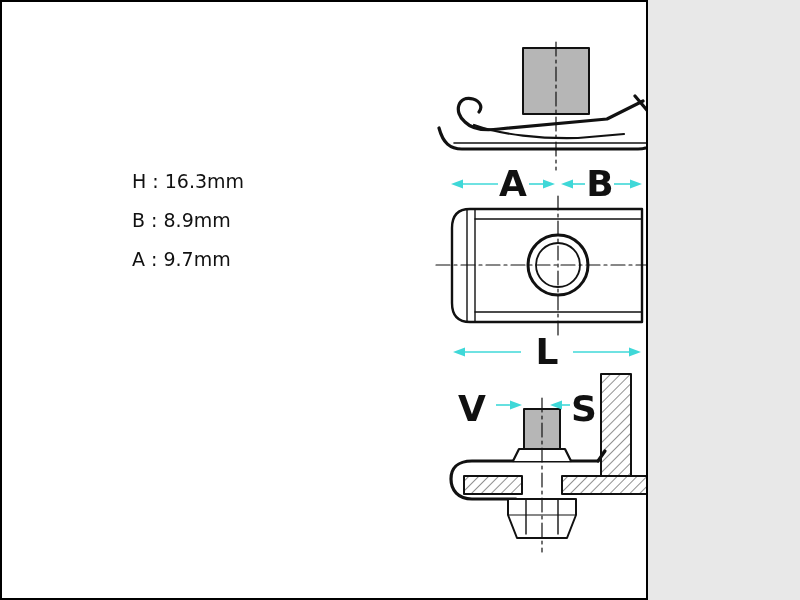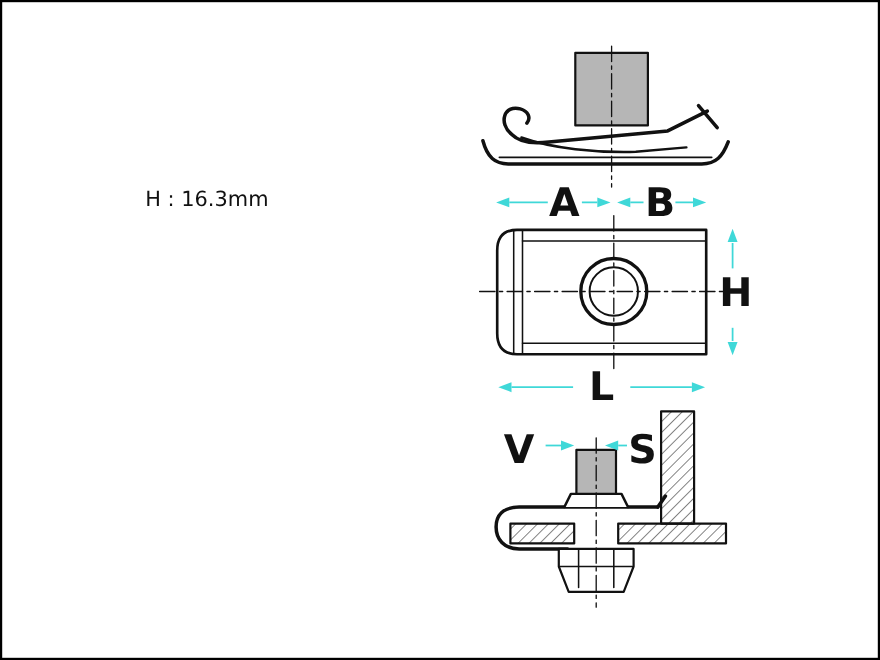--- a/index.html
+++ b/index.html
@@ -1,18 +1,18 @@
 <!DOCTYPE html>
 <html><head>
 <meta charset="utf-8">
 <style>
   html,body{margin:0;padding:0;background:#e8e8e8;}
   .page{
     position:relative;
-    width:800px;height:600px;
+    width:648px;height:600px;
     box-sizing:border-box;
     border:2px solid #000;
     background:#fff;
     font-family:"DejaVu Sans","Liberation Sans",sans-serif;
     overflow:hidden;
   }
   .spec-list{
     position:absolute;
     left:130px;top:168px;
     display:flex;flex-direction:column;gap:17px;
@@ -26,20 +26,22 @@
     font-size:36px;
   }
 </style>
 </head>
 <body>
 
 <div class="page">
 
   <div class="spec-list">
     <div class="spec-row">H : 16.3mm</div>
+    <div class="spec-row">B : 8.9mm</div>
+    <div class="spec-row">A : 9.7mm</div>
   </div>
 
   <svg class="diagram-svg" width="800" height="600" viewBox="0 0 800 600">
 
     <defs>
       <pattern id="hatch" width="7" height="7" patternUnits="userSpaceOnUse" patternTransform="rotate(45)">
         <line x1="0" y1="0" x2="0" y2="7" stroke="#333" stroke-width="1.1"></line>
       </pattern>
     </defs>
 

